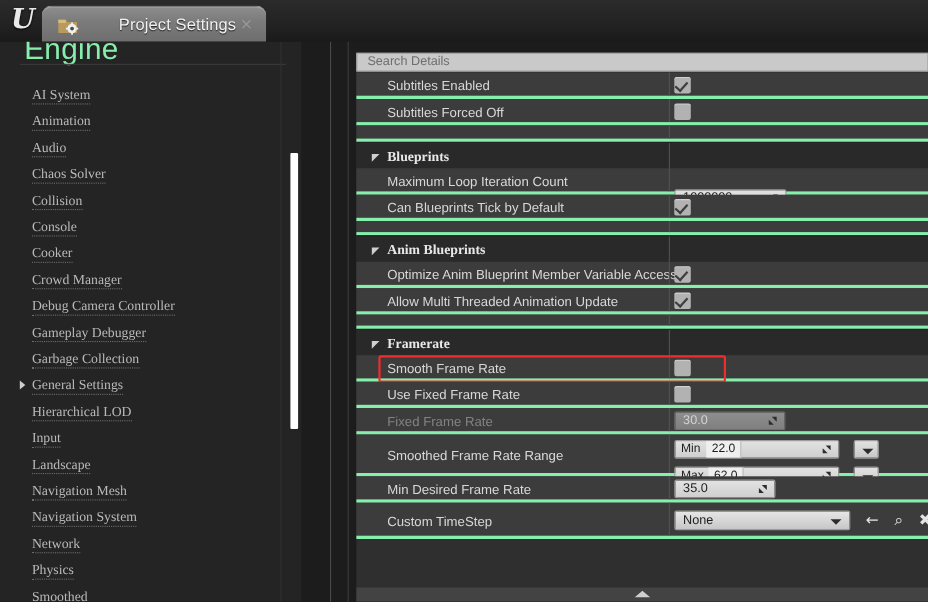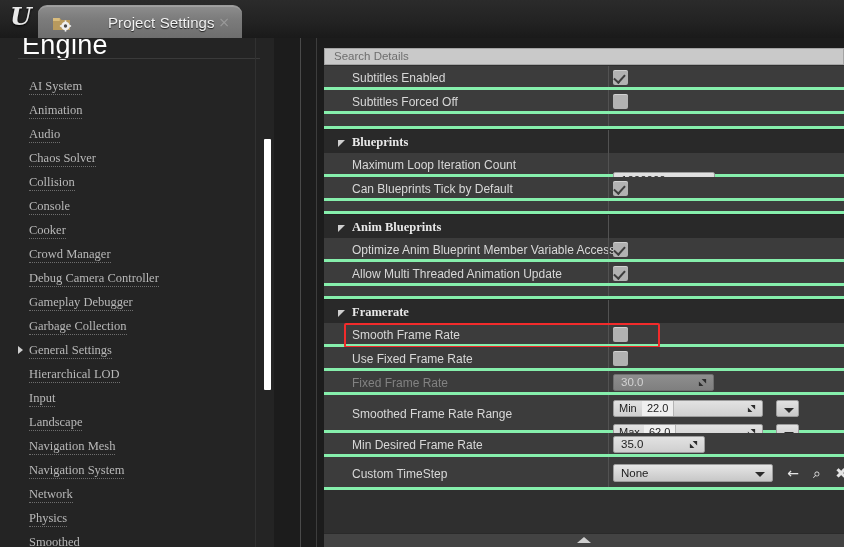--- a/index.html
+++ b/index.html
@@ -50,21 +50,21 @@
   }
 
   
   .sidebar {
     position: absolute; left: 0; top: 38px; width: 274px; height: 509px;
     background: #242424;
     overflow: hidden;
   }
   .sidebar-heading {
     position: absolute; left: 22px; top: -8px;
-    font-size: 27px; color: #ffffff; font-weight: 300;
+    font-size: 27px; color: #86efac; font-weight: 300;
     letter-spacing: .3px;
   }
   .sidebar-rule {
     position: absolute; left: 18px; top: 20px; width: 242px; height: 1px;
     background: #3a3a3a;
   }
   .nav-list {
     position: absolute; left: 0; top: 36px; width: 232px;
     list-style: none;
     font-family: Liberation Serif, serif;

